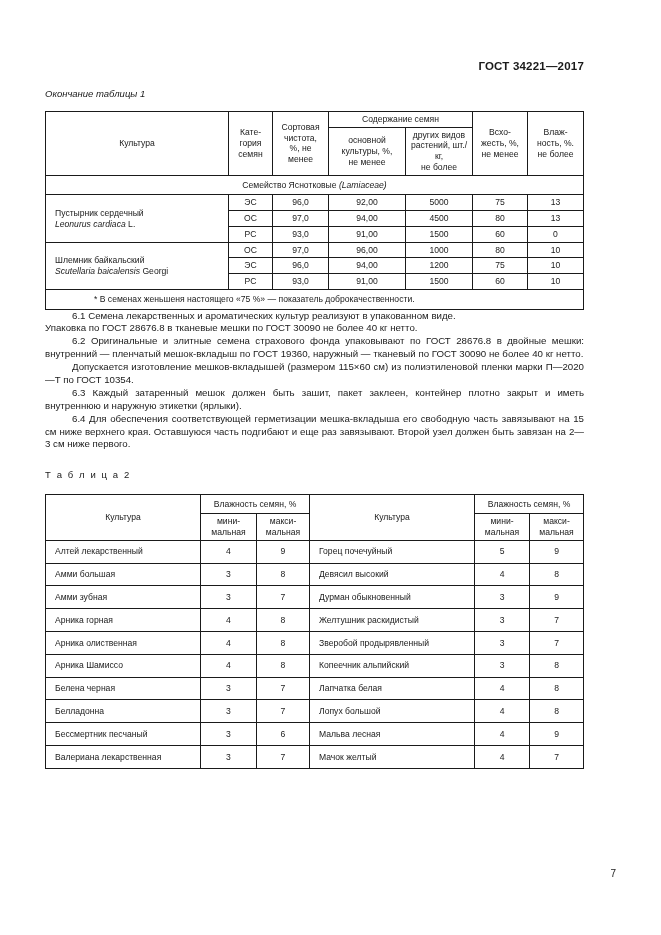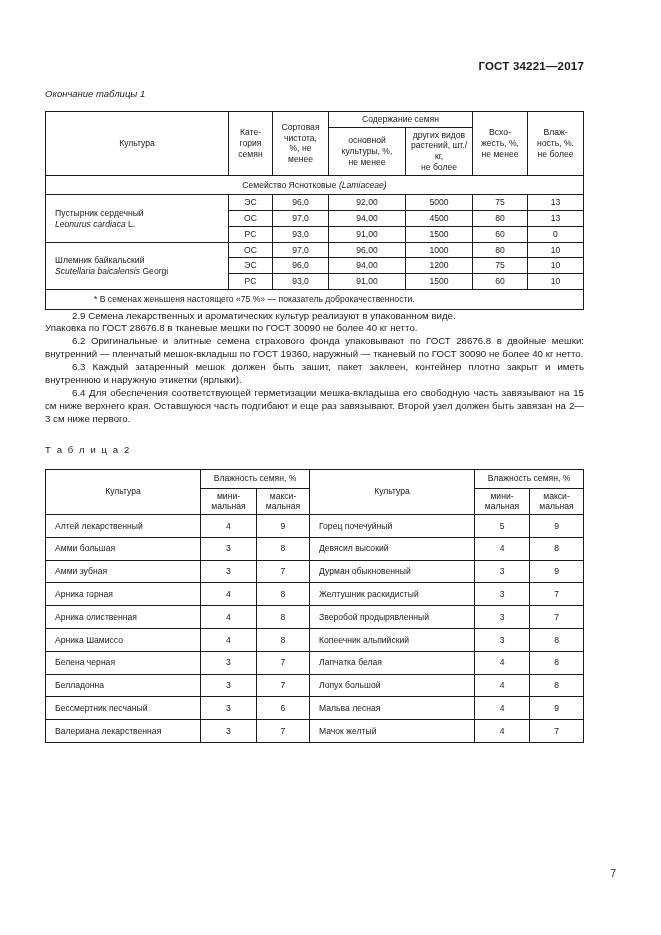--- a/index.html
+++ b/index.html
@@ -238,23 +238,24 @@
 
       <tr class="footnote-row">
         <td colspan="7">* В семенах женьшеня настоящего «75 %» — показатель доброкачественности.</td>
       </tr>
     </tbody>
   </table>
   </div>
 
 
   <div style="margin-left:0;">
-    <p class="para">2.9  Семена лекарственных и ароматических культур реализуют в упакованном виде.</p>
+    <p class="para">6.1  Семена лекарственных и ароматических культур реализуют в упакованном виде.</p>
     <p class="para no-ind">Упаковка по ГОСТ 28676.8 в тканевые мешки по ГОСТ 30090 не более 40 кг нетто.</p>
     <p class="para">6.2  Оригинальные и элитные семена страхового фонда упаковывают по ГОСТ 28676.8 в двойные мешки: внутренний — пленчатый мешок-вкладыш по ГОСТ 19360, наружный — тканевый по ГОСТ 30090 не более 40 кг нетто.</p>
+    <p class="para">Допускается изготовление мешков-вкладышей (размером 115×60 см) из полиэтиленовой пленки марки П—2020—Т по ГОСТ 10354.</p>
     <p class="para">6.3  Каждый затаренный мешок должен быть зашит, пакет заклеен, контейнер плотно закрыт и иметь внутреннюю и наружную этикетки (ярлыки).</p>
     <p class="para">6.4  Для обеспечения соответствующей герметизации мешка-вкладыша его свободную часть завязывают на 15 см ниже верхнего края. Оставшуюся часть подгибают и еще раз завязывают. Второй узел должен быть завязан на 2—3 см ниже первого.</p>
   </div>
 
   <div class="tbl-caption-2">Т а б л и ц а  2</div>
 
   <table class="t2 tbl-outer">
     <colgroup>
       <col class="c2-name">
         <col class="c2-min">

